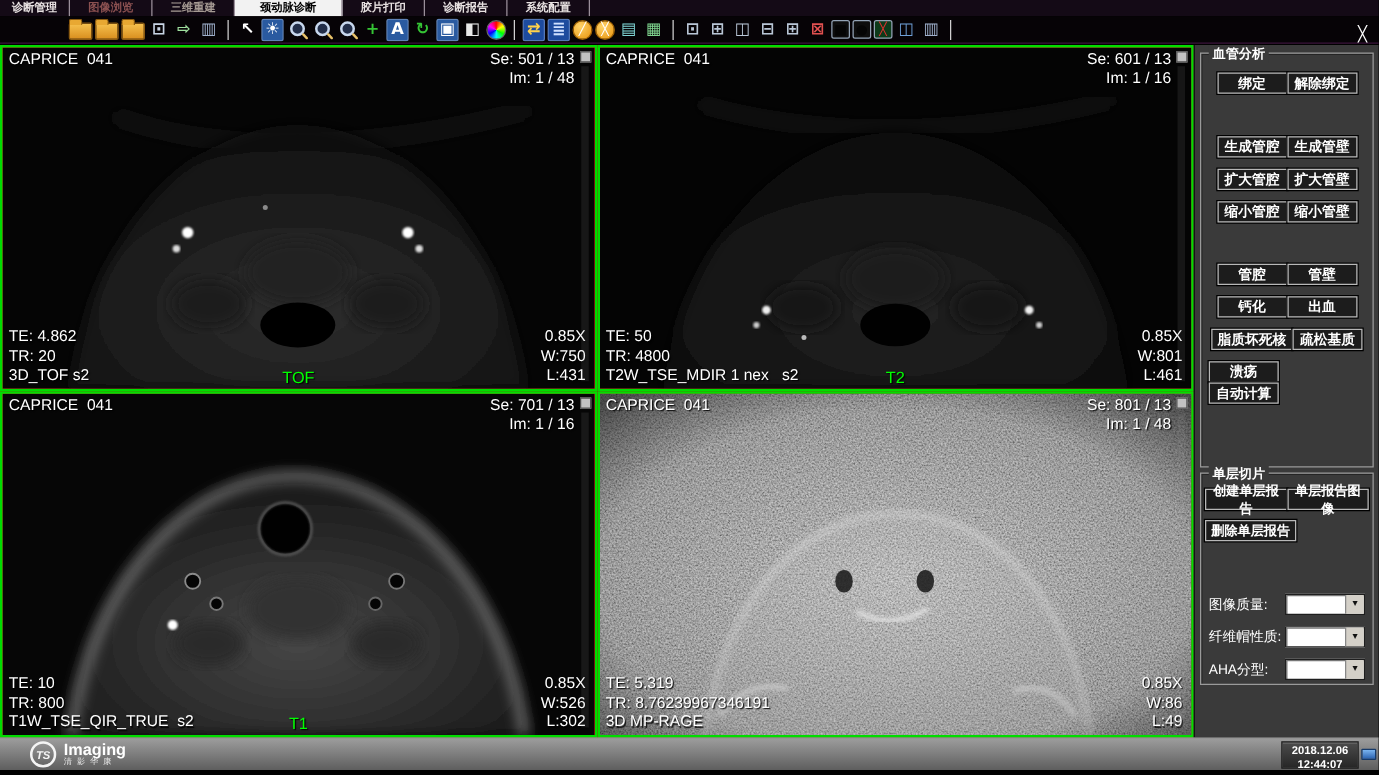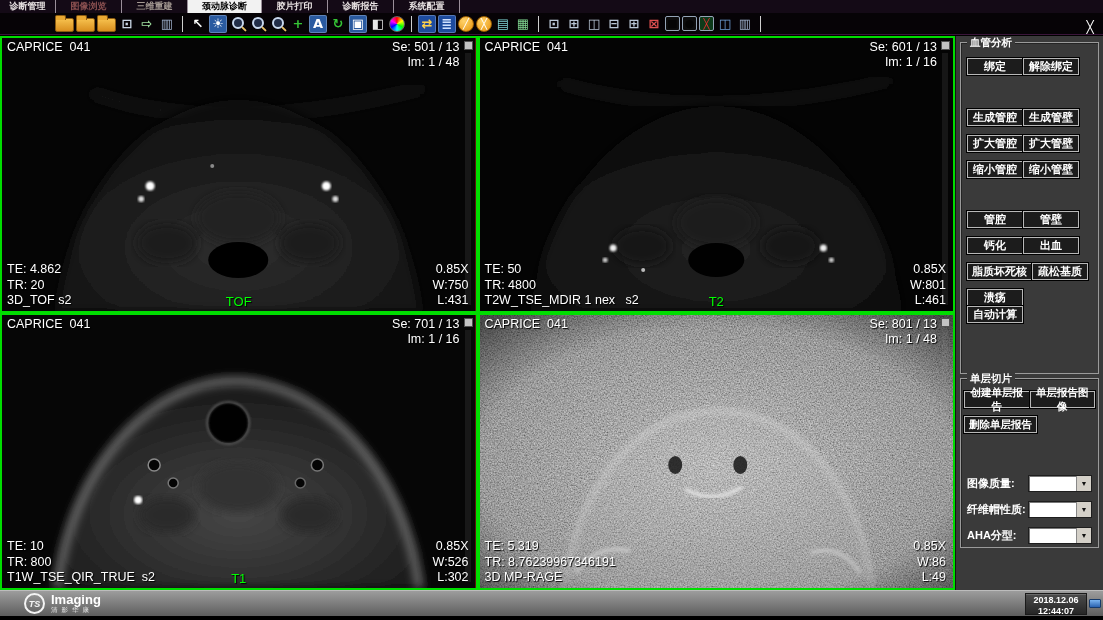--- a/index.html
+++ b/index.html
@@ -62,32 +62,32 @@
 
   
   .panel { position:absolute; left:955px; top:36px; width:148px; height:554px;
            background:#3a3a3a; border-left:1px solid #141414; }
   .groupbox { position:absolute; left:4px; right:4px; border:1px solid #9a9a9a;
               box-shadow:inset 1px 1px 0 #242424; }
   .gb-title { position:absolute; top:-7px; left:6px; background:#3a3a3a; padding:0 3px;
               font-size:10.5px; font-weight:bold; color:#fff; }
   #vessel-box { top:6px; height:332px; }
   #slice-box  { top:342px; height:170px; }
-  .btnrow { display:flex; justify-content:flex-start; padding:0 6px; }
+  .btnrow { display:flex; justify-content:center; padding:0 6px; }
   .btnrow.single { justify-content:flex-start; }
   .pbtn { height:17px; min-width:56px; background:#1c1c1c; border:1px solid #b8b8b8;
           box-shadow:0 0 0 1px #000; color:#fff; font-size:11px; font-weight:bold;
           display:inline-flex; align-items:center; justify-content:center;
           padding:0 4px; cursor:pointer; }
   #slice-box .btnrow { padding:0 3px; }
   #slice-box .pbtn { font-size:10.5px; min-width:64px; }
   .mt15{margin-top:15px}.mt34{margin-top:34px}.mt9{margin-top:9px}.mt33{margin-top:33px}
   .mt35{}.mt12{margin-top:12px}.mt8{margin-top:8px}.mt42{margin-top:42px}
   .comborow { display:flex; align-items:center; justify-content:space-between; padding:0 6px; }
-  .clabel { font-size:11px; font-weight:bold; color:#fff; }
+  .clabel { font-size:11px; font-weight:normal; color:#fff; }
   .combo { width:64px; height:17px; background:#fff; border:1px solid #1e1e1e;
            box-shadow:inset 1px 1px 0 #777; display:flex; cursor:pointer; }
   .combo .cfield { flex:1; }
   .combo .cbtn { width:15px; background:#d4d0c8; border-left:1px solid #888;
                  display:flex; align-items:center; justify-content:center;
                  font-size:7px; color:#111; }
 
   
   .statusbar { position:absolute; left:0; top:590px; width:1103px; height:26px;
                background:linear-gradient(#9c9c9c,#5e5e5e);
@@ -106,21 +106,21 @@
             background:linear-gradient(#7ab4f0,#2a62b0); border:1px solid #163a6a; border-radius:1px; }
   .footer { position:absolute; left:0; top:616px; width:1103px; height:4px; background:#000; }
 </style>
 </head>
 <body>
 
 <div class="menubar">
   <div class="menu-tab" style="width:56px">诊断管理</div>
   <div class="menu-tab dim-red" style="width:66px">图像浏览</div>
   <div class="menu-tab dim" style="width:66px">三维重建</div>
-  <div class="menu-tab active" style="width:74px">颈动脉诊断</div>
+  <div class="menu-tab active" style="width:86px">颈动脉诊断</div>
   <div class="menu-tab" style="width:66px">胶片打印</div>
   <div class="menu-tab" style="width:66px">诊断报告</div>
   <div class="menu-tab" style="width:66px">系统配置</div>
 </div>
 
 <div class="toolbar">
     <span class="tb-icon folder"></span>
     <span class="tb-icon folder"></span>
     <span class="tb-icon folder"></span>
     <span class="tb-icon " style="color: rgb(200, 212, 228);">⊡</span>

